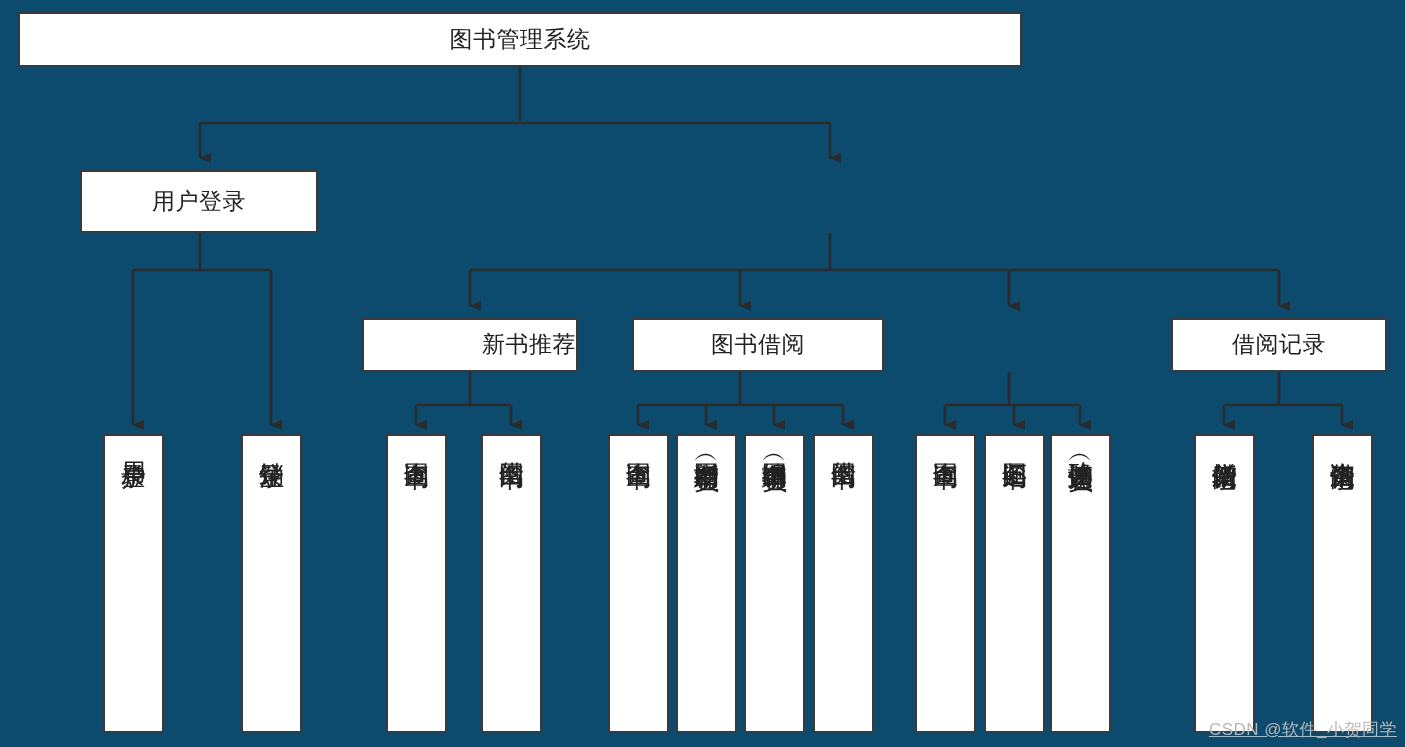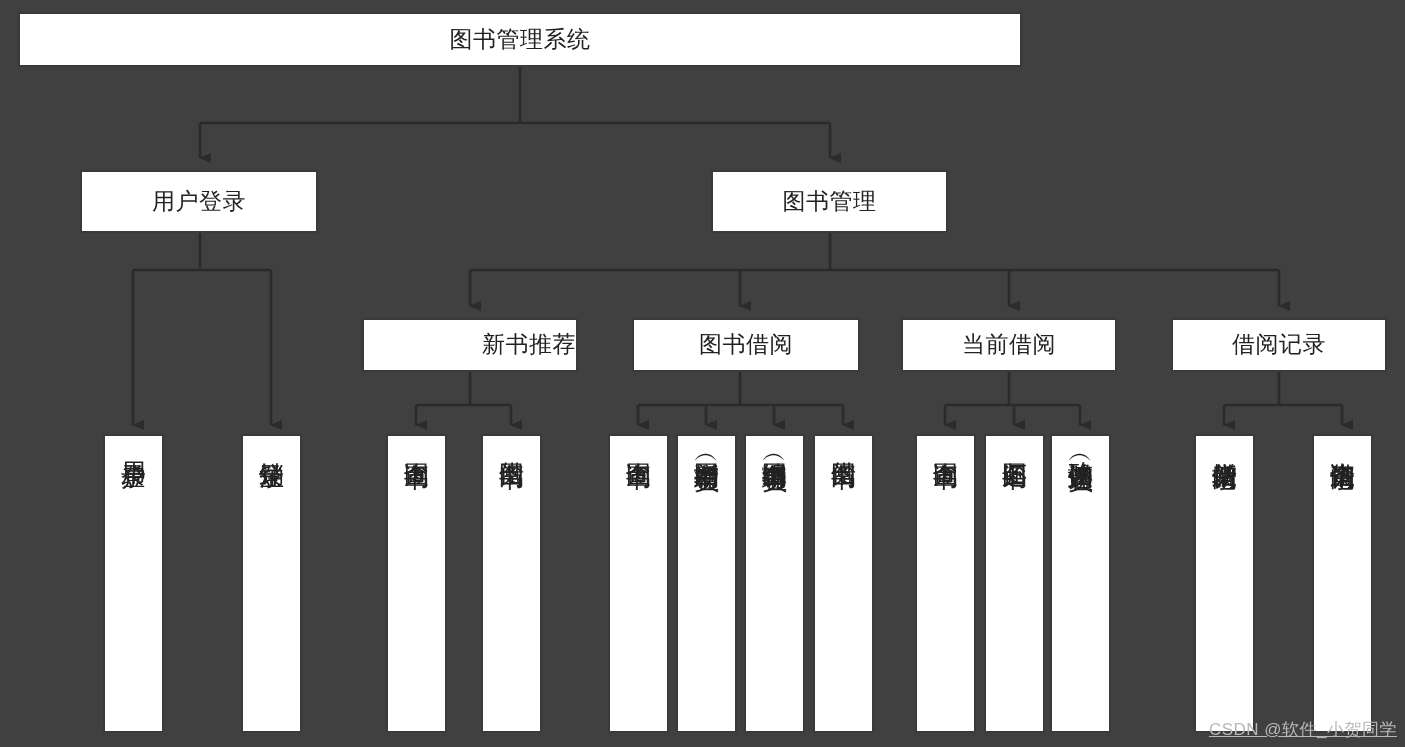--- a/index.html
+++ b/index.html
@@ -8,21 +8,21 @@
     background: #ffffff;
   }
   body {
     font-family: "Liberation Sans", "DejaVu Sans", sans-serif;
     color: #1a1a1a;
   }
   #canvas {
     position: relative;
     width: 1405px;
     height: 747px;
-    background: #404040;
+    background: #0c4a6e;
     overflow: hidden;
   }
   #edges {
     position: absolute;
     left: 0;
     top: 0;
     width: 1405px;
     height: 747px;
     pointer-events: none;
   }
@@ -129,35 +129,29 @@
   </svg>
 
   <div class="node horizontal" style="left:18px; top:12px; width:1004px; height:55px;">
     <span class="node-label">图书管理系统</span>
   </div>
 
   <div class="node horizontal" style="left:80px; top:170px; width:238px; height:63px;">
     <span class="node-label">用户登录</span>
   </div>
 
-  <div class="node horizontal" style="left:711px; top:170px; width:237px; height:63px;">
-    <span class="node-label">图书管理</span>
-  </div>
 
   <div class="node horizontal" style="left:362px; top:318px; width:216px; height:54px;justify-content:flex-end;">
     <span class="node-label">新书推荐</span>
   </div>
 
-  <div class="node horizontal" style="left:632px; top:318px; width:228px; height:54px;justify-content:center;">
+  <div class="node horizontal" style="left:632px; top:318px; width:252px; height:54px;justify-content:center;">
     <span class="node-label">图书借阅</span>
   </div>
 
-  <div class="node horizontal" style="left:901px; top:318px; width:216px; height:54px;">
-    <span class="node-label">当前借阅</span>
-  </div>
 
   <div class="node horizontal" style="left:1171px; top:318px; width:216px; height:54px;">
     <span class="node-label">借阅记录</span>
   </div>
 
   <div class="node vertical" style="left:103px; top:434px; width:61px; height:299px;">
     <span class="node-label">用户登录</span>
   </div>
 
   <div class="node vertical" style="left:241px; top:434px; width:61px; height:299px;">

